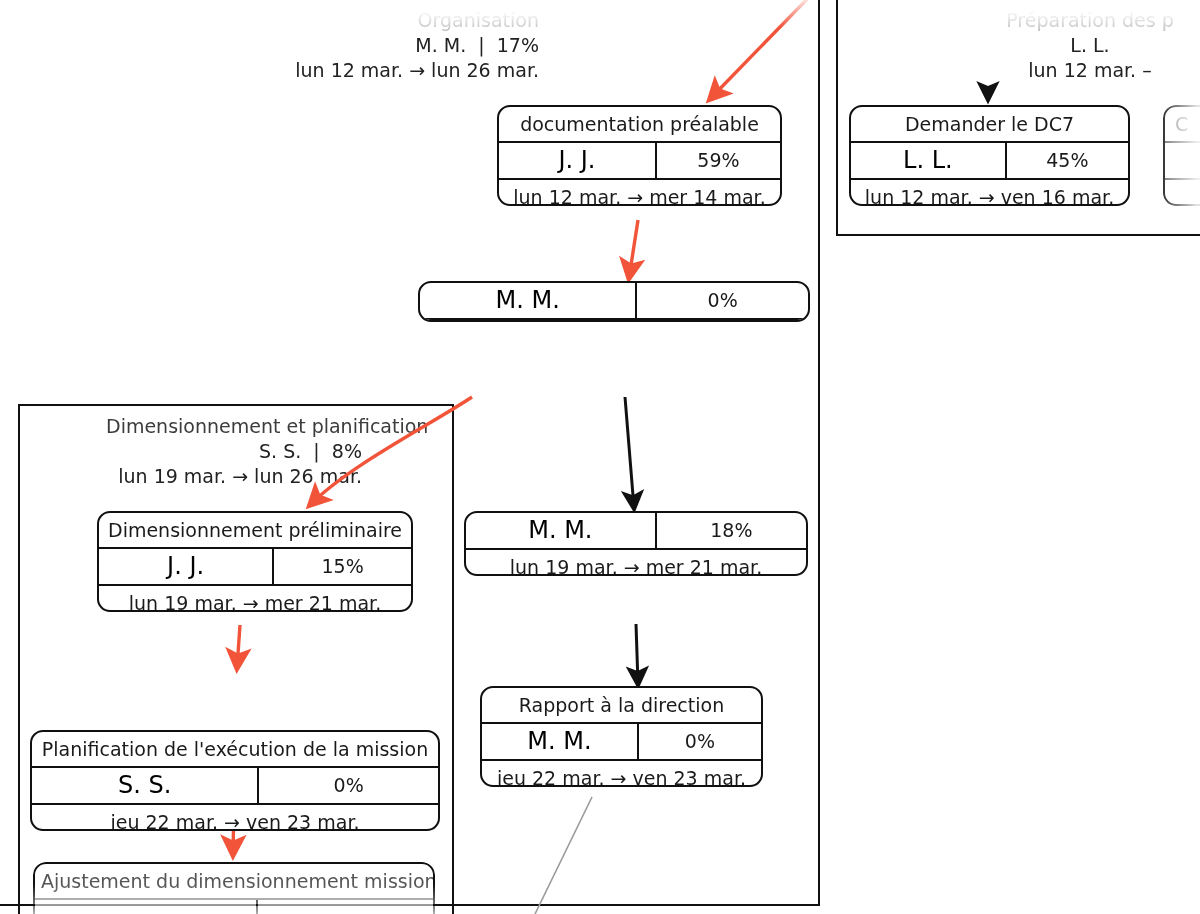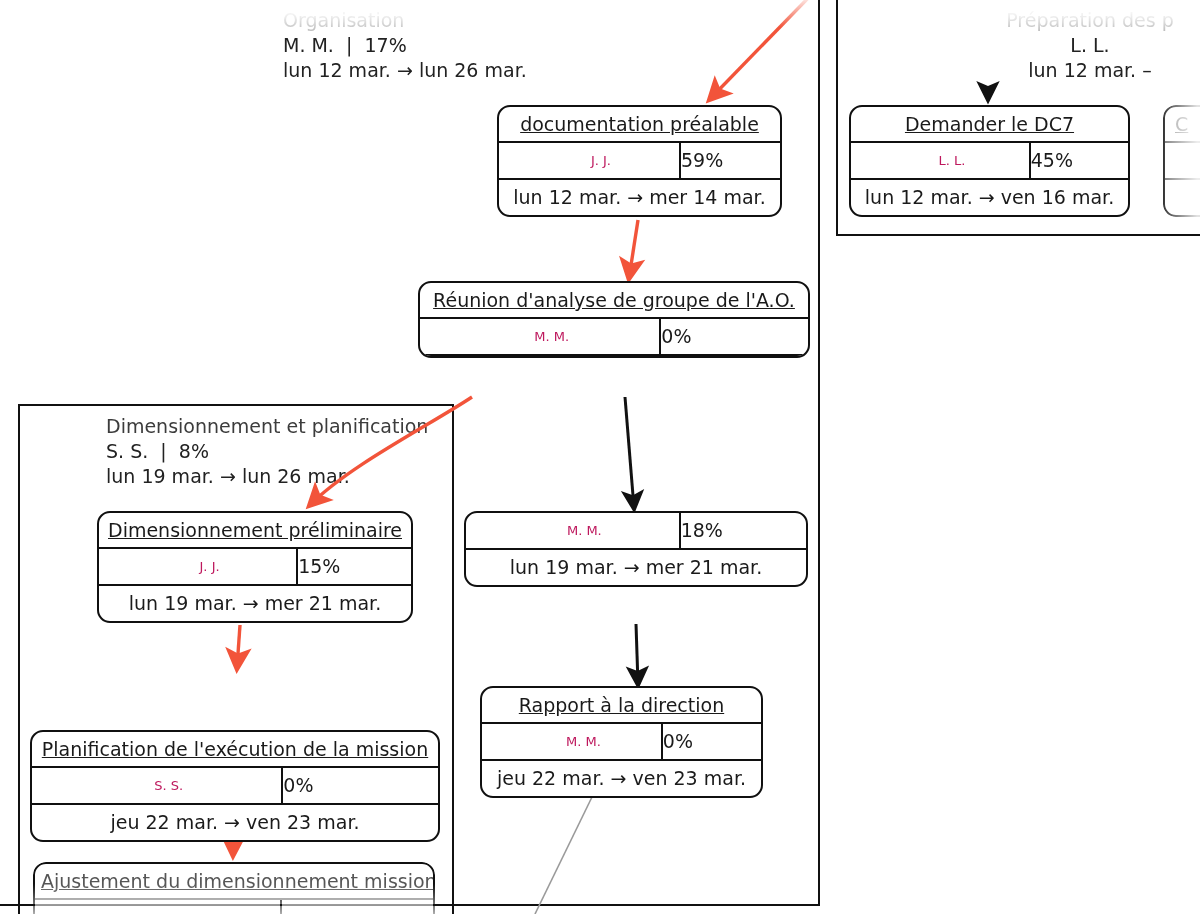--- a/index.html
+++ b/index.html
@@ -35,21 +35,21 @@
     border: 2.5px solid #111111;
     background: transparent;
     box-sizing: border-box;
   }
   .group-frame.no-top { border-top: none; }
   .group-frame.no-bottom { border-bottom: none; }
   .group-frame.no-right { border-right: none; }
 
   .group-header {
     position: absolute;
-    text-align: left;
+    text-align: right;
     line-height: 1.32;
     color: #222222;
     font-size: 19px;
     white-space: nowrap;
     pointer-events: none;
   }
   .group-header .g-title {
     display: block;
     color: #b4b4b4;
     font-size: 19px;
@@ -75,50 +75,49 @@
     box-sizing: border-box;
     height: 36px;
     line-height: 34px;
     text-align: center;
     font-size: 19px;
     color: #1a1a1a;
     border-bottom: 2.2px solid #101010;
     white-space: nowrap;
     overflow: hidden;
     padding: 0 6px;
-    text-decoration: underline;
   }
   .task-mid {
     display: flex;
     box-sizing: border-box;
     height: 37px;
     border-bottom: 2.2px solid #101010;
   }
   .task-owner {
     flex: 0 0 55.5%;
     line-height: 35px;
     text-align: center;
-    font-size: 13px;
-    color: #be185d;
+    font-size: 24px;
+    color: #000000;
     border-right: 2.2px solid #101010;
     white-space: nowrap;
     overflow: hidden;
-    padding-left: 24px;
   }
   .task-pct {
     flex: 1 1 auto;
     line-height: 35px;
+    text-align: center;
     font-size: 19px;
     color: #1a1a1a;
     white-space: nowrap;
     overflow: hidden;
   }
   .task-dates {
     box-sizing: border-box;
-    height: 35px;
+    height: 24px;
     line-height: 34px;
     text-align: center;
     font-size: 19px;
     color: #1a1a1a;
     white-space: nowrap;
     overflow: hidden;
   }
   
   .task-card.fade-bottom {
     -webkit-mask-image: linear-gradient(to bottom, rgba(0,0,0,1) 0px, rgba(0,0,0,1) 22px, rgba(0,0,0,0.55) 44px, rgba(0,0,0,0.12) 60px);
@@ -212,21 +211,20 @@
   <div class="task-card" style="left:497px; top:105px; width:285px;">
     <div class="task-title">documentation préalable</div>
     <div class="task-mid">
       <div class="task-owner">J. J.</div>
       <div class="task-pct">59%</div>
     </div>
     <div class="task-dates">lun 12 mar. → mer 14 mar.</div>
   </div>
 
   <div class="task-card" style="left:418px; top:281px; width:392px;">
-    <div class="task-title">Réunion d'analyse de groupe de l'A.O.</div>
     <div class="task-mid">
       <div class="task-owner">M. M.</div>
       <div class="task-pct">0%</div>
     </div>
   </div>
 
   <div class="task-card" style="left:97px; top:511px; width:316px;">
     <div class="task-title">Dimensionnement préliminaire</div>
     <div class="task-mid">
       <div class="task-owner">J. J.</div>

